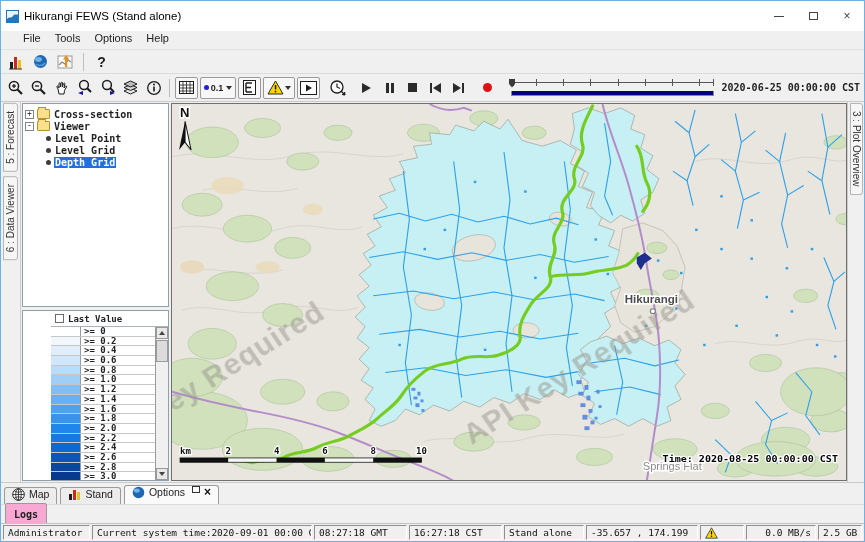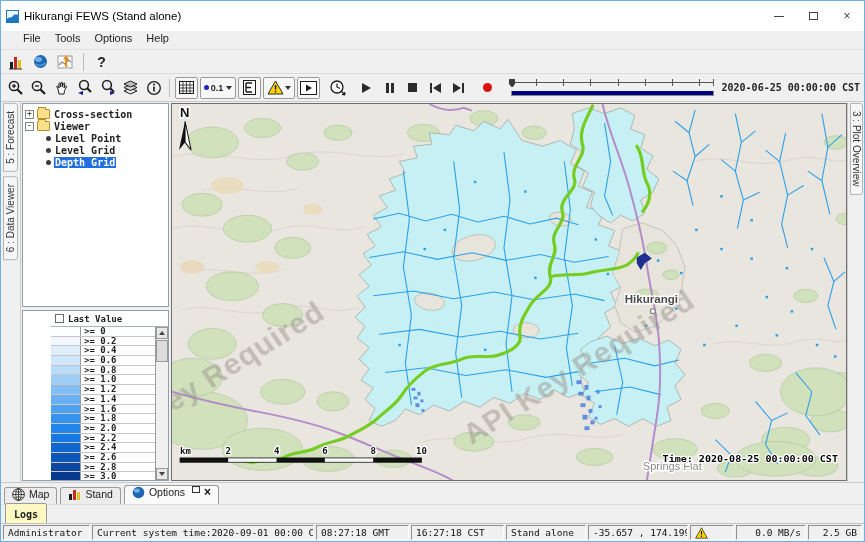--- a/index.html
+++ b/index.html
@@ -87,34 +87,34 @@
   .svg-label { font-family:"Liberation Sans", sans-serif; paint-order:stroke; stroke:#ffffff; stroke-width:3px; }
   .svg-mono { font-family:"DejaVu Sans Mono", monospace; font-weight:bold; paint-order:stroke; stroke:#ffffff; stroke-width:2.5px; }
   .wm-text { font-family:"Liberation Sans", sans-serif; font-weight:bold; font-size:30px; letter-spacing:1px; }
   
   .bottom-tabs { height:22px; flex:none; border-top:1px solid #c9c9c9; display:flex; align-items:flex-end; padding-left:3px; gap:3px; }
   .btab { height:17px; border:1px solid #9a9a9a; border-bottom:none; border-radius:3px 3px 0 0; background:#ececec; display:flex; align-items:flex-start; gap:4px; padding:0 7px; font-size:10.5px; }
   .btab.active { height:19px; background:#fafafa; }
   .tab-max { width:8px; height:7px; border:1.5px solid #333; margin-left:3px; }
   .tab-close { font-weight:bold; font-size:12px; line-height:1; color:#111; }
   .logs-row { height:19px; flex:none; display:flex; align-items:center; padding-left:4px; border-top:1px solid #dcdcdc; }
-  .logs-btn { height:23px; border:1px solid #9a9a9a; border-radius:2px; background:#fef9c3; padding:0 8px; font-size:10px; font-family:"DejaVu Sans Mono", monospace; font-weight:bold; display:flex; align-items:center; }
+  .logs-btn { height:23px; border:1px solid #9a9a9a; border-radius:2px; background:#f9a8d4; padding:0 8px; font-size:10px; font-family:"DejaVu Sans Mono", monospace; font-weight:bold; display:flex; align-items:center; }
   
   .statusbar { height:18px; flex:none; display:flex; gap:2px; padding:1px 2px; border-top:1px solid #c2c2c2; background:#f0f0f0;
     font-family:"DejaVu Sans Mono", monospace; font-size:9.5px; color:#111; }
   .cell { border:1px solid; border-color:#8f8f8f #ffffff #ffffff #8f8f8f; padding:1px 4px; white-space:nowrap; overflow:hidden; display:flex; align-items:center; position:relative; }
   .c-user { width:87px; flex:none; }
   .c-systime { flex:1; }
   .c-gmt { width:93px; flex:none; }
   .c-local { width:93px; flex:none; }
   .c-mode { width:80px; flex:none; }
-  .c-coord { width:100px; flex:none; }
+  .c-coord { width:112px; flex:none; }
   .c-warn { width:44px; flex:none; }
   .c-rate { width:70px; flex:none; justify-content:flex-end; }
-  .c-mem { width:54px; flex:none; }
+  .c-mem { width:44px; flex:none; }
   .mem-fill { position:absolute; left:0; top:0; bottom:0; background:#7da7d8; }
   .c-mem span { position:relative; }
 </style>
 </head>
 <body>
 
 <div class="app">
 
   <div class="titlebar">
     <svg class="title-icon" viewBox="0 0 13 13">

